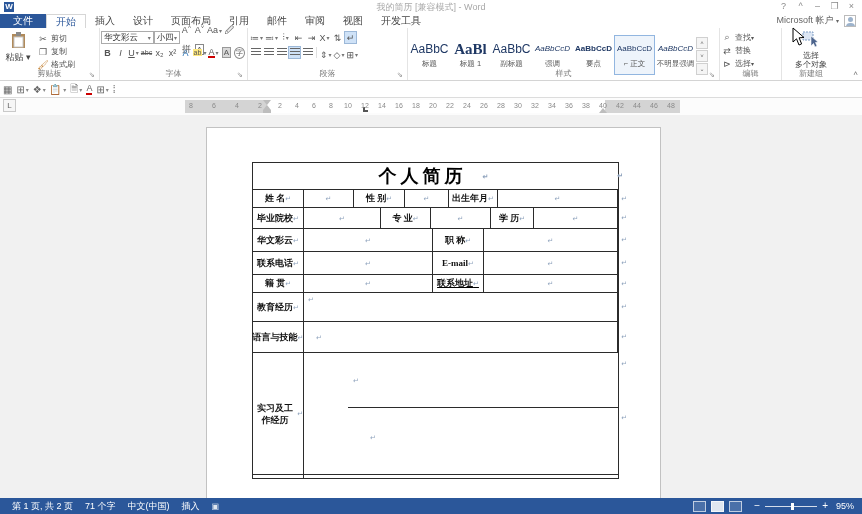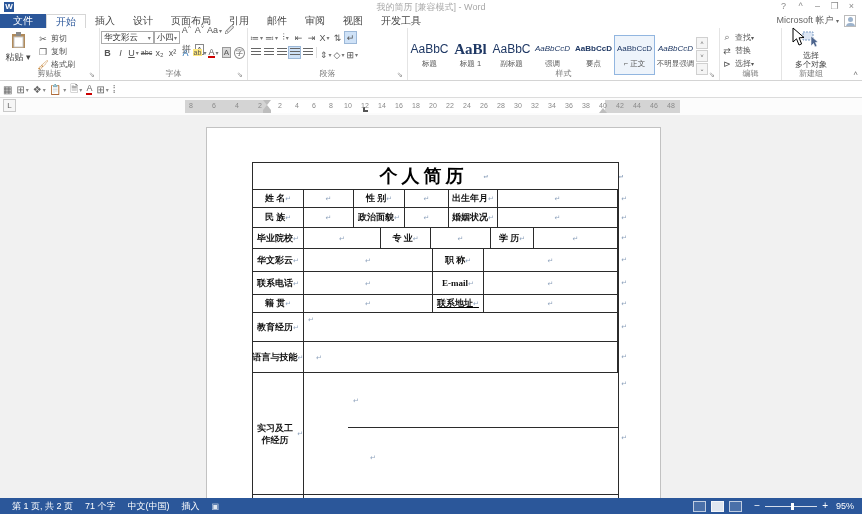--- a/index.html
+++ b/index.html
@@ -82,21 +82,21 @@
   #page { position:absolute; left:206px; top:12px; width:455px; height:420px; background:#fff; border:1px solid #c2c2c2; }
   #resume { position:absolute; left:45px; top:34px; width:367px; border:1px solid #2b2b2b; }
   .trow { display:flex; border-bottom:1px solid #2b2b2b; position:relative; }
   .trow:last-child { border-bottom:none; }
   .tcell { border-right:1px solid #2b2b2b; display:flex; align-items:center; justify-content:center; position:relative;}
   .tcell:last-child { border-right:none; }
   .lab { font-family:"Liberation Serif", serif; font-weight:bold; font-size:9px; color:#111; white-space:nowrap;}
   .pmark { font-size:7px; color:#8fa3bd; line-height:1; }
   .rowend { position:absolute; right:-9px; top:50%; transform:translateY(-50%); font-size:7px; color:#8fa3bd;}
   #rtitle { height:27px; display:flex; align-items:center; justify-content:center;
-    font-family:Liberation Mono, monospace; font-size:18px; font-weight:bold; letter-spacing:4px; color:#000;
+    font-family:Liberation Sans, sans-serif; font-size:18px; font-weight:bold; letter-spacing:4px; color:#000;
     border-bottom:1px solid #2b2b2b; position:relative;gap:16px;}
   .stack { display:flex; flex-direction:column; flex:1; }
   .sub { border-bottom:1px solid #2b2b2b; position:relative; }
   .sub:last-child { border-bottom:none; }
 
   
   #statusbar { height:16px; background:#2b579a; color:#fff; display:flex; align-items:center; font-size:9px; position:relative;}
   .sb-item { margin-left:12px; white-space:nowrap; }
   #sb-right { position:absolute; right:8px; display:flex; align-items:center; }
   .view-ic { width:13px; height:11px; margin-left:5px; border:1px solid rgba(255,255,255,.65); background:rgba(255,255,255,.15);}
@@ -478,44 +478,20 @@
             </div>
             <div class="tcell" style="width: 49px;">
               <span class="lab">出生年月</span>
               <span class="pmark">↵</span>
             </div>
             <div class="tcell" style="width: 120px;">
               <span class="pmark">↵</span>
             </div>
             <span class="rowend">↵</span>
           </div>
-          <div class="trow" style="height: 20px;">
-            <div class="tcell" style="width: 51px;">
-              <span class="lab">民 族</span>
-              <span class="pmark">↵</span>
-            </div>
-            <div class="tcell" style="width: 50px;">
-              <span class="pmark">↵</span>
-            </div>
-            <div class="tcell" style="width: 51px;">
-              <span class="lab">政治面貌</span>
-              <span class="pmark">↵</span>
-            </div>
-            <div class="tcell" style="width: 44px;">
-              <span class="pmark">↵</span>
-            </div>
-            <div class="tcell" style="width: 49px;">
-              <span class="lab">婚姻状况</span>
-              <span class="pmark">↵</span>
-            </div>
-            <div class="tcell" style="width: 120px;">
-              <span class="pmark">↵</span>
-            </div>
-            <span class="rowend">↵</span>
-          </div>
           <div class="trow" style="height: 21px;">
             <div class="tcell" style="width: 51px; text-align: center;">
               <span class="lab">毕业院校</span>
               <span class="pmark">↵</span>
             </div>
             <div class="tcell" style="width: 77px;">
               <span class="pmark">↵</span>
             </div>
             <div class="tcell" style="width: 50px;">
               <span class="lab">专 业</span>

